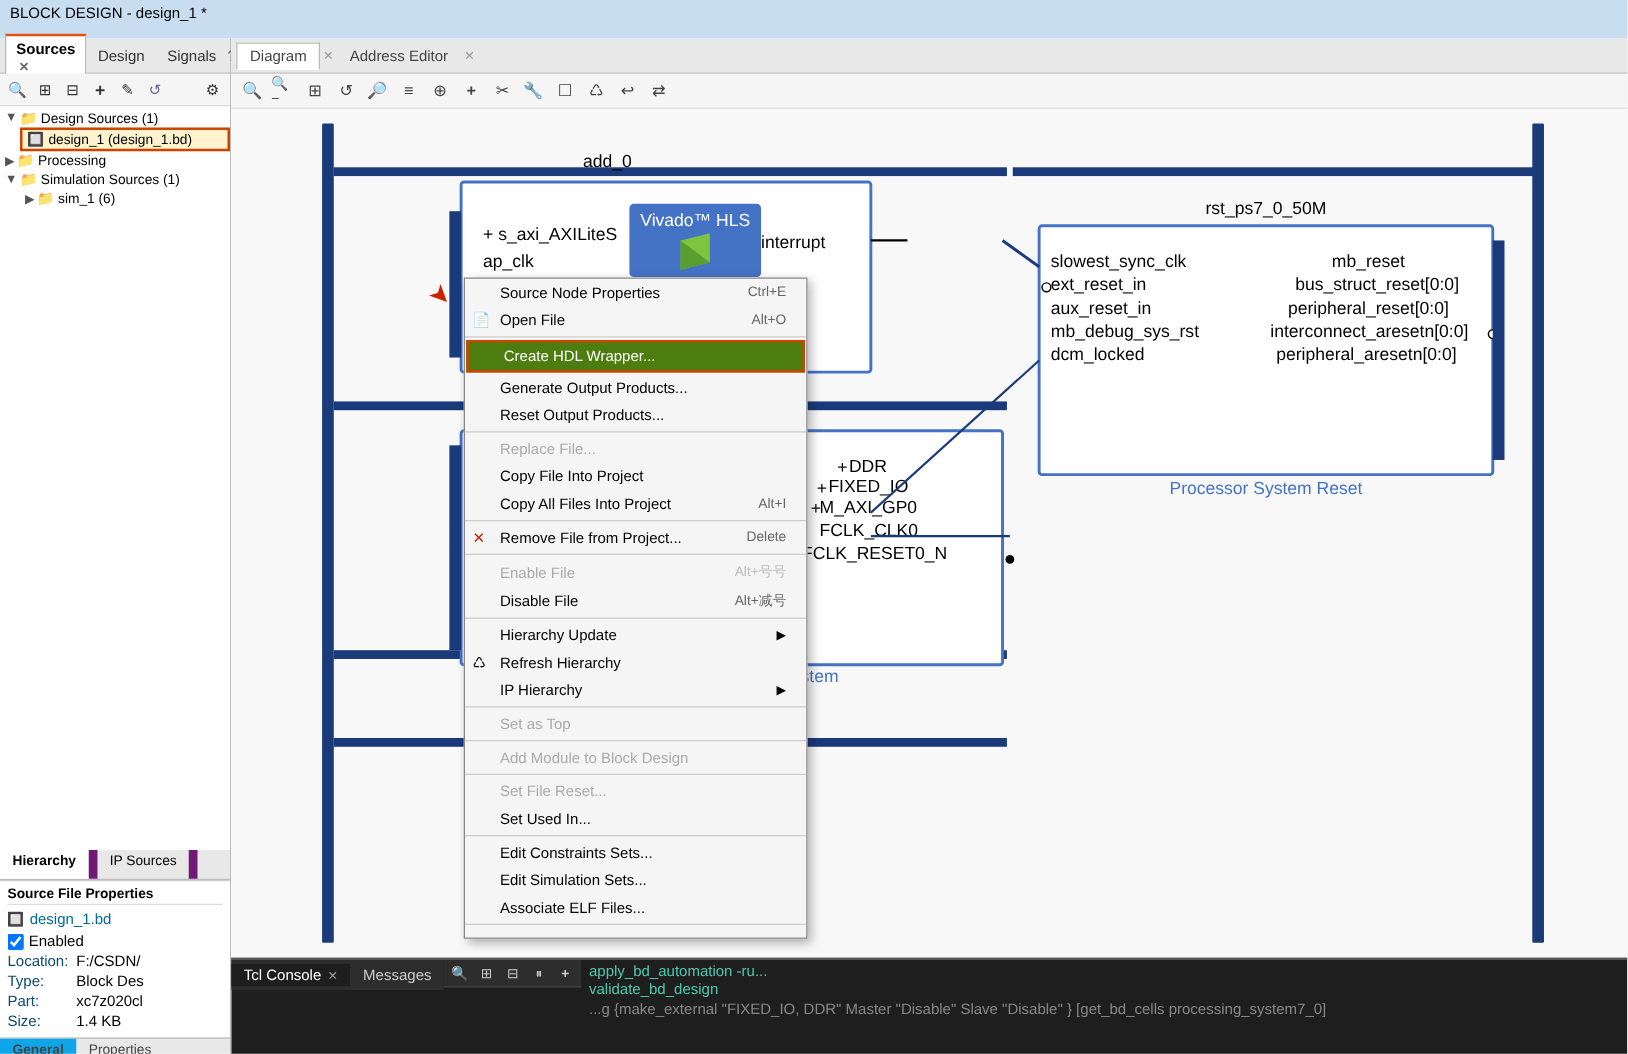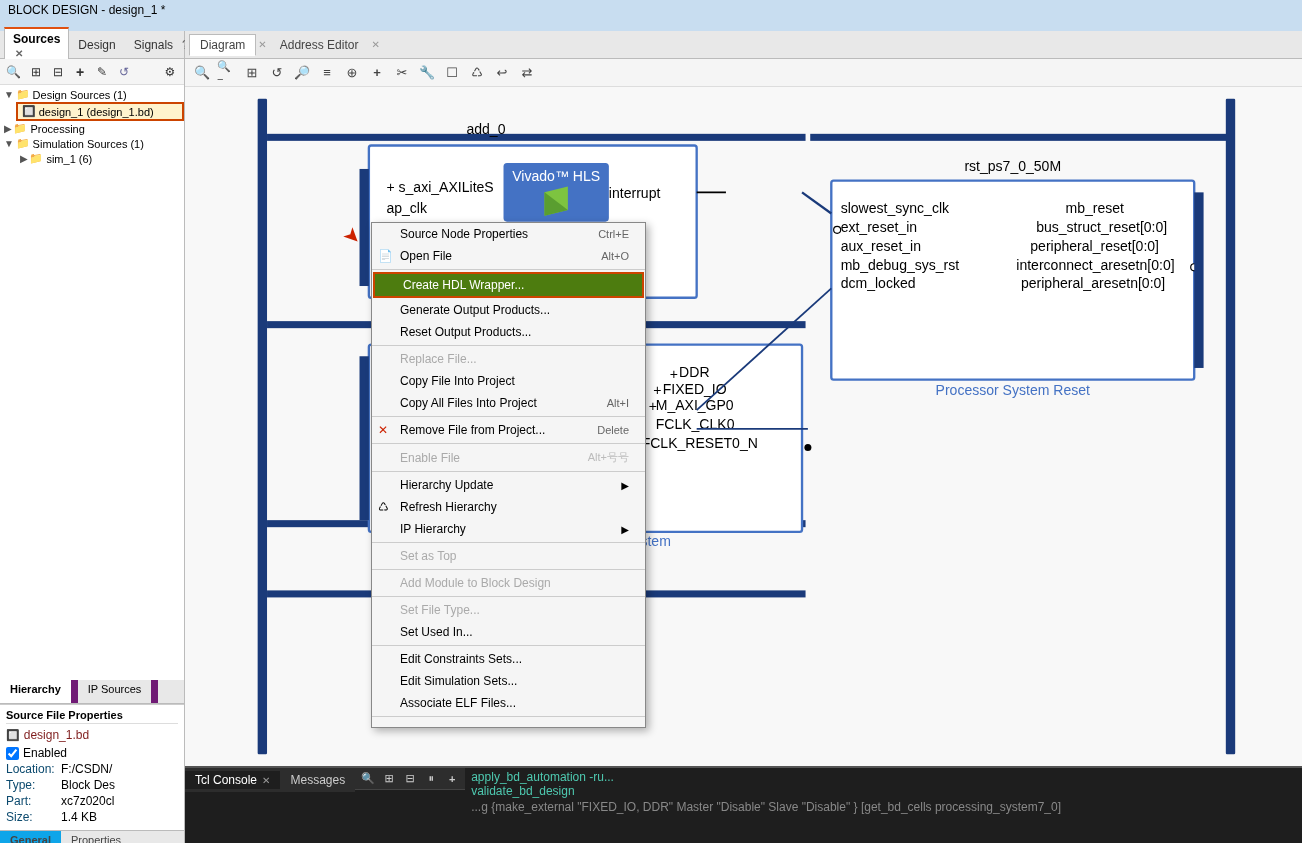--- a/index.html
+++ b/index.html
@@ -411,21 +411,21 @@
 
     <div class="hier-tabbar">
       <div class="hier-tab active">Hierarchy</div>
       <div class="hier-tab">IP Sources</div>
     </div>
 
     <div class="properties-panel">
       <div class="prop-title">Source File Properties</div>
       <div class="prop-file-name">
         <span style="color:#aa8800;font-size:11px;">🔲</span>
-        <span style="color:#7f1d1d;">design_1.bd</span>
+        <span style="color:#0369a1;">design_1.bd</span>
       </div>
       <div class="prop-row">
         <input type="checkbox" class="prop-checkbox" checked="" style="">
         <span>Enabled</span>
       </div>
       <div class="prop-row">
         <span class="prop-label">Location:</span>
         <span class="prop-value">F:/CSDN/</span>
       </div>
       <div class="prop-row">
@@ -598,20 +598,24 @@
           <div class="ctx-item">
             <span class="ctx-icon ctx-icon-red">✕</span>
             <span>Remove File from Project...</span>
             <span class="shortcut">Delete</span>
           </div>
           <div class="ctx-sep"></div>
           <div class="ctx-item disabled">
             <span>Enable File</span>
             <span class="shortcut" style="color:#bbb;">Alt+号号</span>
           </div>
+          <div class="ctx-item">
+            <span>Disable File</span>
+            <span class="shortcut">Alt+减号</span>
+          </div>
           <div class="ctx-sep"></div>
           <div class="ctx-item">
             <span>Hierarchy Update</span>
             <span class="arrow-right">▶</span>
           </div>
           <div class="ctx-item">
             <span class="ctx-icon">♺</span>
             <span>Refresh Hierarchy</span>
           </div>
           <div class="ctx-item">
@@ -621,21 +625,21 @@
           <div class="ctx-sep"></div>
           <div class="ctx-item disabled">
             <span>Set as Top</span>
           </div>
           <div class="ctx-sep"></div>
           <div class="ctx-item disabled">
             <span>Add Module to Block Design</span>
           </div>
           <div class="ctx-sep"></div>
           <div class="ctx-item disabled">
-            <span>Set File Type...</span>
+            <span>Set File Reset...</span>
           </div>
           <div class="ctx-item">
             <span>Set Used In...</span>
           </div>
           <div class="ctx-sep"></div>
           <div class="ctx-item">
             <span>Edit Constraints Sets...</span>
           </div>
           <div class="ctx-item">
             <span>Edit Simulation Sets...</span>

